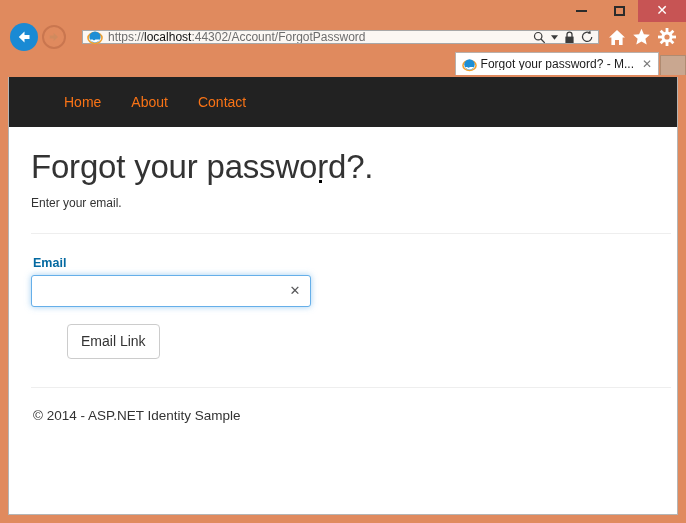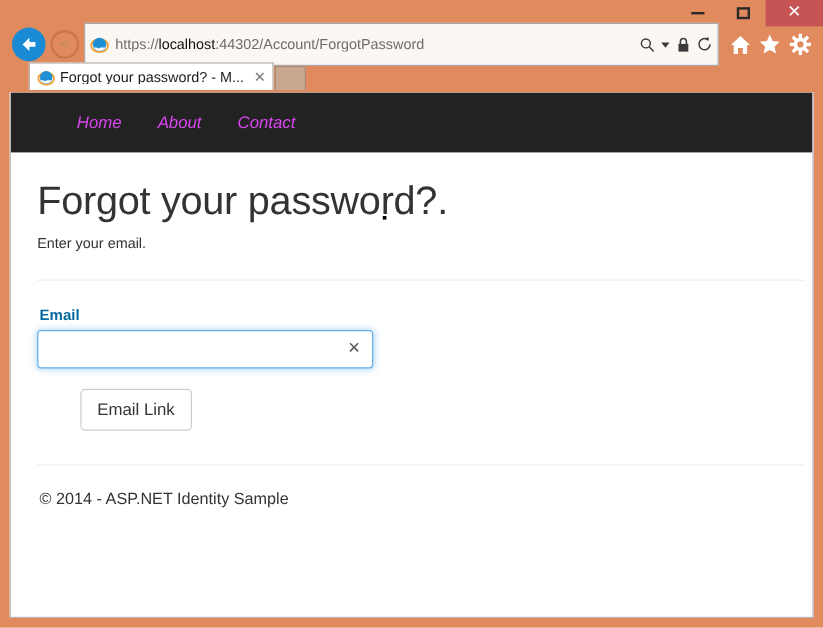--- a/index.html
+++ b/index.html
@@ -102,22 +102,22 @@
     box-sizing: border-box;
     display: flex;
     align-items: center;
     justify-content: center;
     flex: none;
     margin-left: 4px;
   }
 
   .addressbar {
     flex: 1;
-    margin-left: 4px;
-    height: 36px;
+    margin-left: 16px;
+    height: 14px;
     background: #fbf7f3;
     border: 1px solid #a8a8a8;
     box-sizing: border-box;
     display: flex;
     align-items: center;
     padding: 0 3px 0 4px;
     min-width: 0;
   }
   .ie-favicon {
     flex: none;
@@ -172,20 +172,21 @@
     cursor: pointer;
   }
 
   
   .tabstrip {
     position: relative;
     height: 23px;
     padding-left: 24px;
     display: flex;
     align-items: flex-end;
+    justify-content: flex-end;
   }
   .tab {
     height: 23px;
     background: #ffffff;
     border: 1px solid #b9b0ab;
     border-bottom: none;
     box-sizing: border-box;
     display: flex;
     align-items: center;
     padding: 0 4px 0 6px;
@@ -258,28 +259,27 @@
     align-items: center;
     margin-left: 40px;
   }
   .navbar .nav-right {
     display: flex;
     align-items: center;
     margin-left: auto;
     margin-right: 24px;
   }
   .navlink {
-    color: #d946ef;
+    color: #f97316;
     font-size: 14px;
     text-decoration: none;
     padding: 0 15px;
     line-height: 50px;
     cursor: pointer;
     white-space: nowrap;
-    font-style: italic;
   }
 
   .page-body {
     padding: 0 22px;
   }
   .page-title {
     font-size: 33px;
     font-weight: normal;
     color: #333333;
     margin: 22px 0 0 0;

